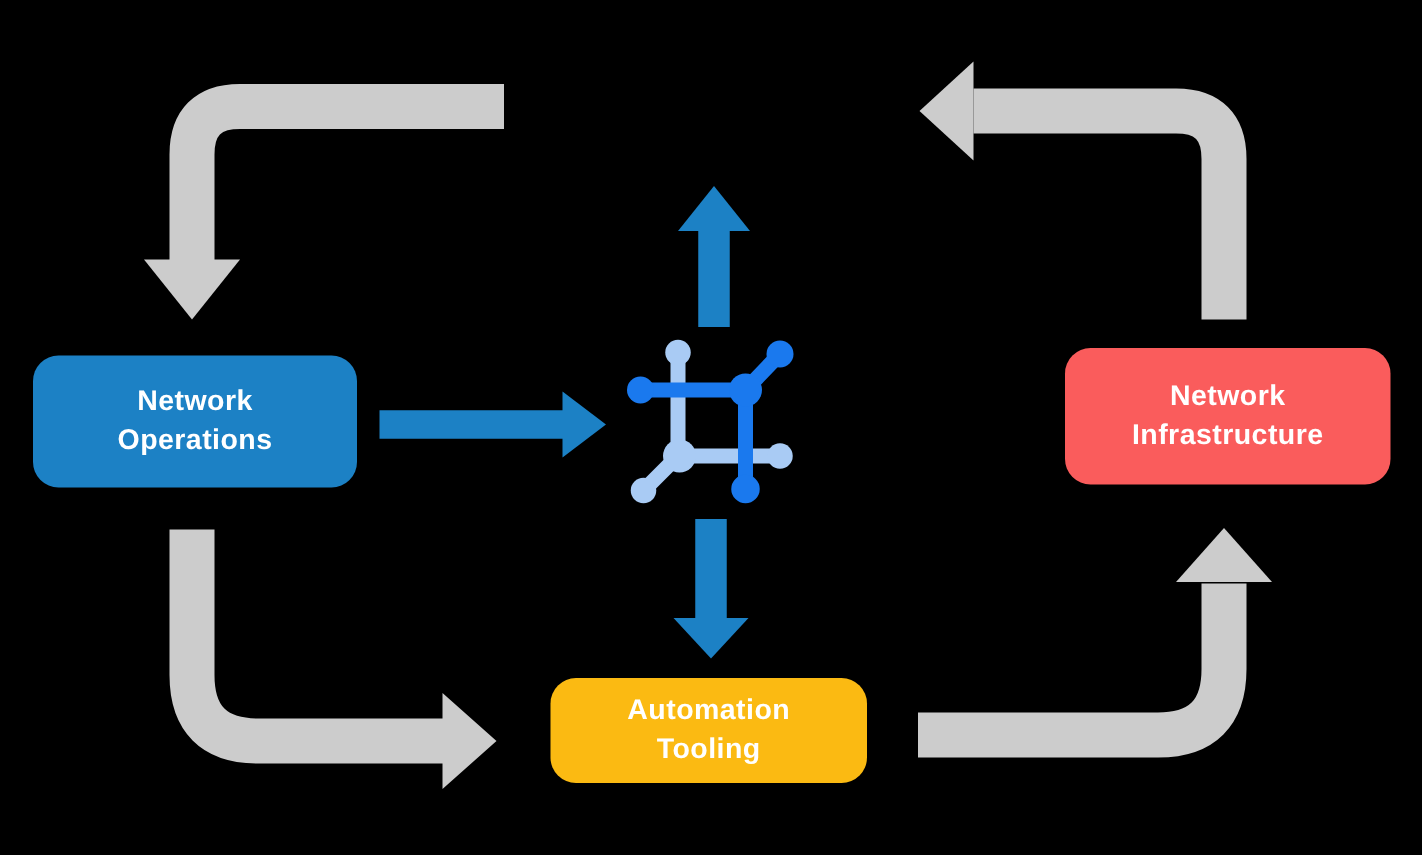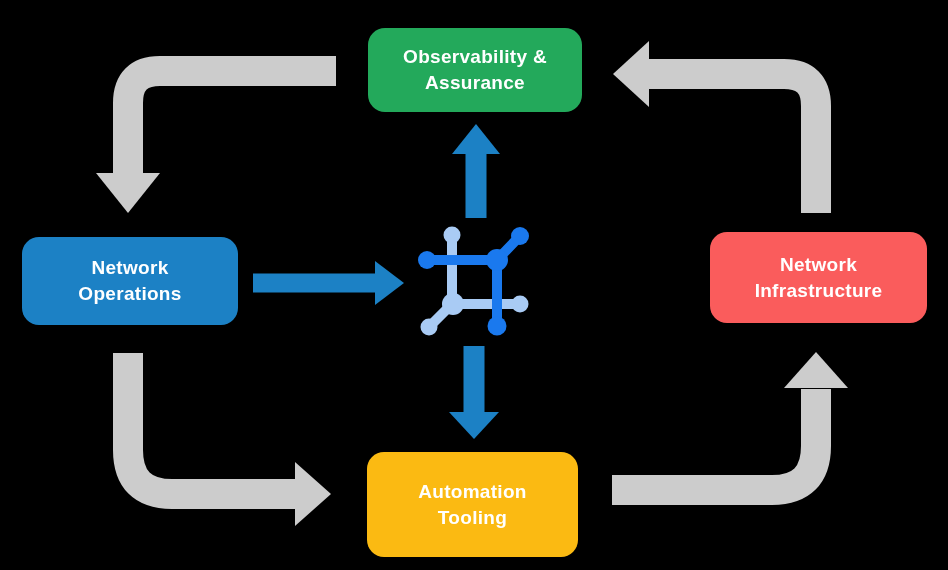--- a/index.html
+++ b/index.html
@@ -30,21 +30,21 @@
     color: #ffffff;
     font-size: 19px;
     font-weight: 700;
     line-height: 1.35;
     letter-spacing: 0.3px;
     white-space: pre-line;
   }
   .node-observability { left: 368px; top: 28px;  width: 214px; height: 84px; background: #23A95B; }
   .node-operations    { left: 22px;  top: 237px; width: 216px; height: 88px; background: #1C81C5; }
   .node-infrastructure{ left: 710px; top: 232px; width: 217px; height: 91px; background: #FA5C5C; }
-  .node-automation    { left: 367px; top: 452px; width: 211px; height: 105px; background: #FBBA12; }
+  .node-automation    { left: 367px; top: 452px; width: 211px; height: 70px; background: #FBBA12; }
 
   .gray-arrow path   { fill: none; stroke: #CCCCCC; stroke-width: 30; }
   .gray-arrow polygon{ fill: #CCCCCC; }
   .blue-arrow path   { fill: none; stroke: #1C81C5; }
   .blue-arrow polygon{ fill: #1C81C5; }
 
   .icon-light path   { fill: none; stroke: #A9CBF4; stroke-width: 10; stroke-linecap: round; }
   .icon-light circle { fill: #A9CBF4; }
   .icon-dark path    { fill: none; stroke: #1A79EE; stroke-width: 10; stroke-linecap: round; }
   .icon-dark circle  { fill: #1A79EE; }
@@ -101,24 +101,20 @@
         <path d="M 497 262 L 497 324"></path>
         <path d="M 496 261 L 518 238"></path>
         <circle cx="427" cy="260" r="9"></circle>
         <circle cx="520" cy="236" r="9"></circle>
         <circle cx="497" cy="326" r="9.5"></circle>
         <circle cx="497" cy="260" r="11"></circle>
       </g>
     </g>
   </svg>
 
-  <div class="node node-observability">
-    <span>Observability &amp;
-Assurance</span>
-  </div>
   <div class="node node-operations">
     <span>Network
 Operations</span>
   </div>
   <div class="node node-infrastructure">
     <span>Network
 Infrastructure</span>
   </div>
   <div class="node node-automation">
     <span>Automation

